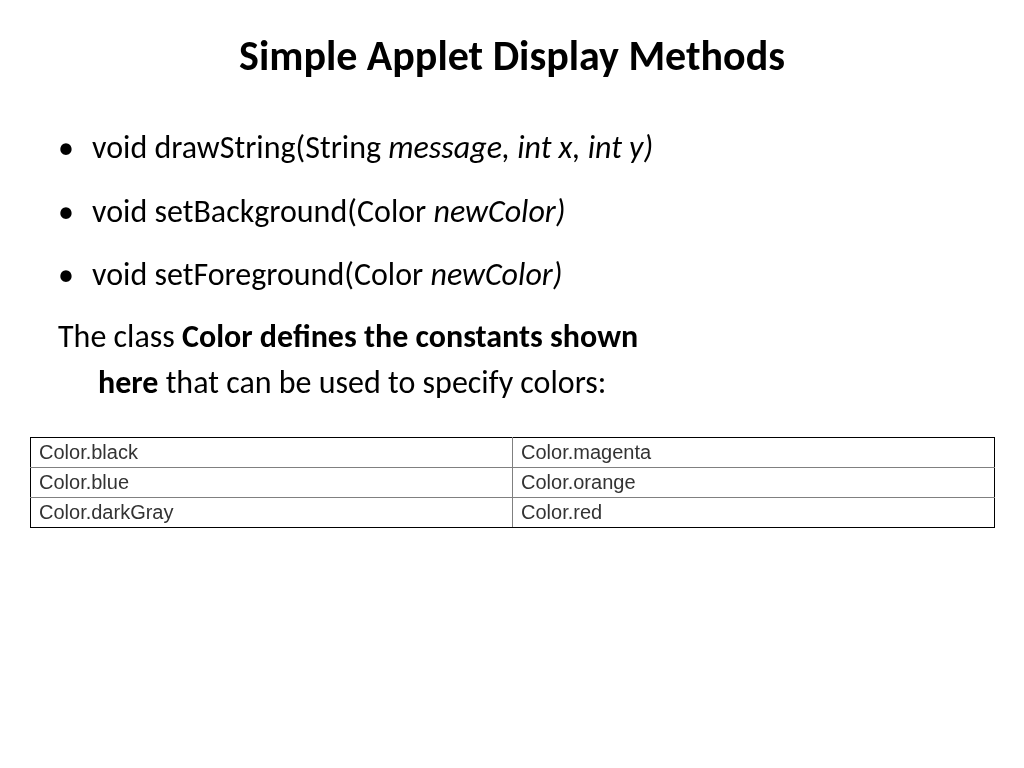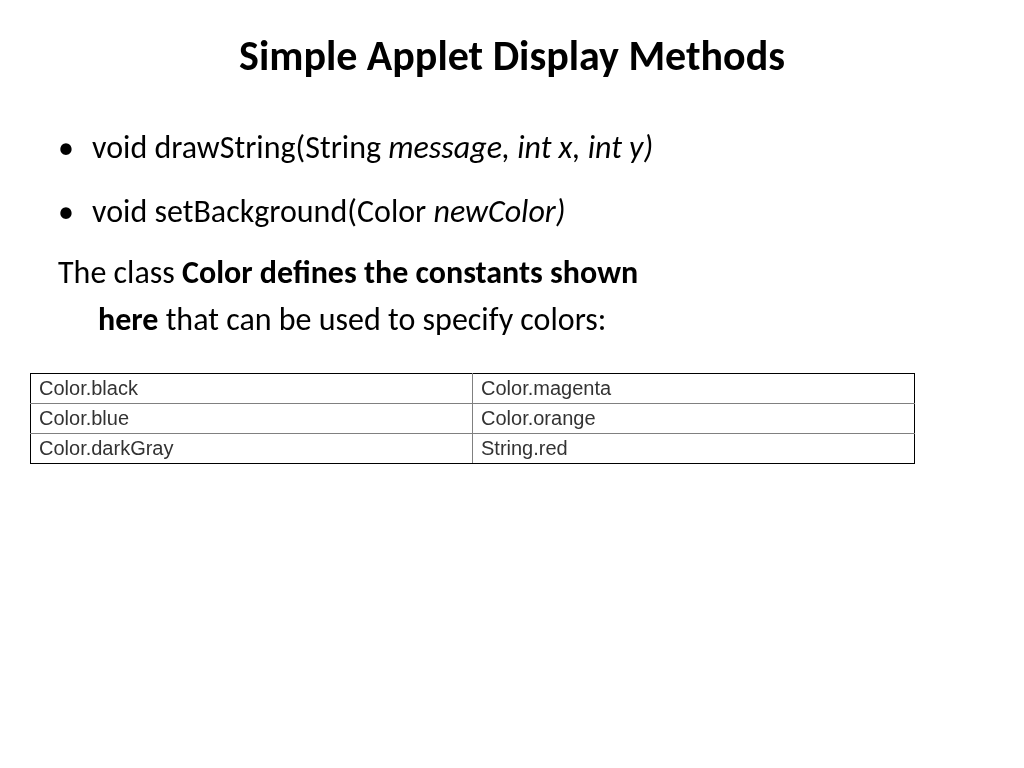--- a/index.html
+++ b/index.html
@@ -52,21 +52,21 @@
     }
     .description .indent {
       display: block;
       padding-left: 40px;
     }
     .bold {
       font-weight: bold;
     }
     .color-table {
       margin-top: 30px;
-      width: 885px;
+      width: 965px;
       border-collapse: collapse;
       border: 1.5px solid #000000;
     }
     .color-table td {
       border: 1px solid #808080;
       padding: 3px 8px;
       font-family: Arial, sans-serif;
       font-size: 20px;
       color: #333333;
       width: 50%;
@@ -90,35 +90,38 @@
 
 <h1 class="title">Simple Applet Display Methods</h1>
 
 <ul class="bullet-list">
   <li>
     <span>void drawString(String </span><span class="italic">message, int x, int y)</span>
   </li>
   <li>
     <span>void setBackground(Color </span><span class="italic">newColor)</span>
   </li>
+  <li>
+    <span>void setForeground(Color </span><span class="italic">newColor)</span>
+  </li>
 </ul>
 
 <p class="description">
   <span>The class </span><span class="bold">Color defines the constants shown</span>
   <span class="indent"><span class="bold">here</span><span> that can be used to specify colors:</span></span>
 </p>
 
 <table class="color-table">
   <tbody>
       <tr>
     <td>Color.black</td>
     <td>Color.magenta</td>
   </tr>
   <tr>
     <td>Color.blue</td>
     <td>Color.orange</td>
   </tr>
   <tr>
     <td>Color.darkGray</td>
-    <td>String.red</td>
+    <td>Color.red</td>
   </tr>
 </tbody>
   </table>
 
 </body></html>

